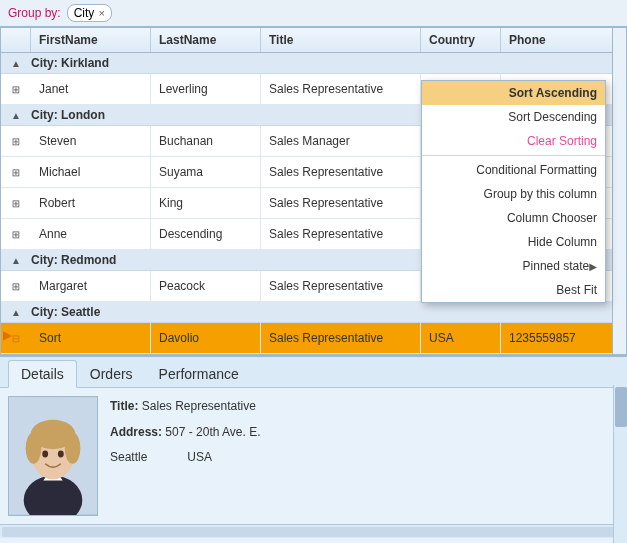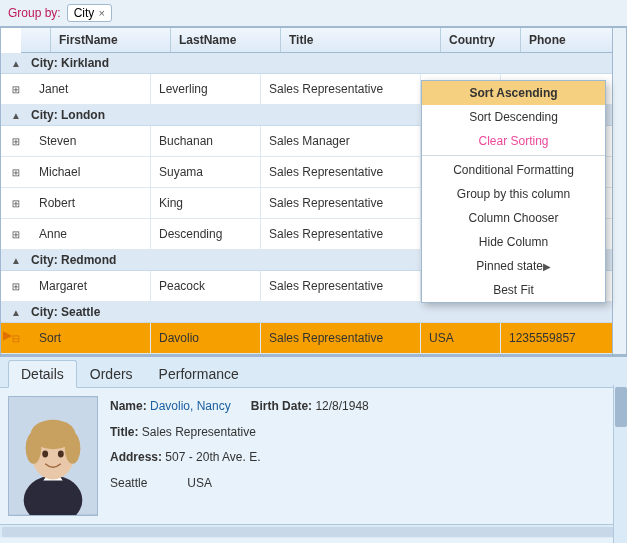--- a/index.html
+++ b/index.html
@@ -21,21 +21,21 @@
       align-items: center;
       gap: 6px;
     }
     .group-label {
       color: #be185d;
       font-size: 12px;
     }
     .group-tag {
       background: white;
       border: 1px solid #a0b8d0;
-      border-radius: 3px;
+      border-radius: 8px;
       padding: 1px 6px;
       font-size: 12px;
       display: flex;
       align-items: center;
       gap: 4px;
     }
     .group-tag-close {
       color: #666;
       cursor: pointer;
       font-size: 11px;
@@ -48,21 +48,20 @@
       background: white;
       border: 1px solid #a0b8d0;
     }
 
     
     .grid-header {
       display: grid;
       grid-template-columns: 30px 120px 110px 160px 80px 100px;
       background: linear-gradient(180deg, #f0f6fc 0%, #ddeaf7 100%);
       border-bottom: 1px solid #a0b8d0;
-      margin-left: 20px;
     }
     .grid-header-cell {
       padding: 5px 8px;
       border-right: 1px solid #b8cfe0;
       font-weight: 600;
       color: #333;
       font-size: 12px;
       white-space: nowrap;
       overflow: hidden;
     }
@@ -151,27 +150,27 @@
       position: absolute;
       top: 52px;
       left: 420px;
       width: 185px;
       background: white;
       border: 1px solid #a0b8d0;
       box-shadow: 3px 3px 8px rgba(0,0,0,0.25);
       z-index: 100;
     }
     .menu-item {
-      padding: 5px 0;
+      padding: 5px 8px;
       font-size: 12px;
       color: #333;
       cursor: pointer;
       display: flex;
       align-items: center;
-      justify-content: center;
+      justify-content: flex-end;
     }
     .menu-item.highlighted {
       background: #f5d080;
       font-weight: 600;
     }
     .menu-item.disabled { color: #ec4899; cursor: default; }
     .menu-separator {
       height: 1px;
       background: #d0d8e0;
       margin: 2px 0;
@@ -453,30 +452,20 @@
         <ellipse cx="65" cy="52" rx="8" ry="16" fill="#c8a060"></ellipse>
 
         <ellipse cx="37" cy="58" rx="3" ry="3.5" fill="#4a3020"></ellipse>
         <ellipse cx="53" cy="58" rx="3" ry="3.5" fill="#4a3020"></ellipse>
 
         <path d="M37 68 Q45 75 53 68" stroke="#a06840" stroke-width="1.5" fill="none"></path>
       </svg>
     </div>
 
     <div class="detail-info">
-      <div class="detail-row">
-        <span>
-          <span class="field-label">Name: </span>
-          <span class="field-value">Davolio, Nancy</span>
-        </span>
-        <span>
-          <span class="field-label">Birth Date: </span>
-          <span>12/8/1948</span>
-        </span>
-      </div>
       <div class="detail-row">
         <span>
           <span class="field-label">Title: </span>
           <span>Sales Representative</span>
         </span>
       </div>
       <div class="detail-row">
         <span>
           <span class="field-label">Address: </span>
           <span>507 - 20th Ave. E.</span>

